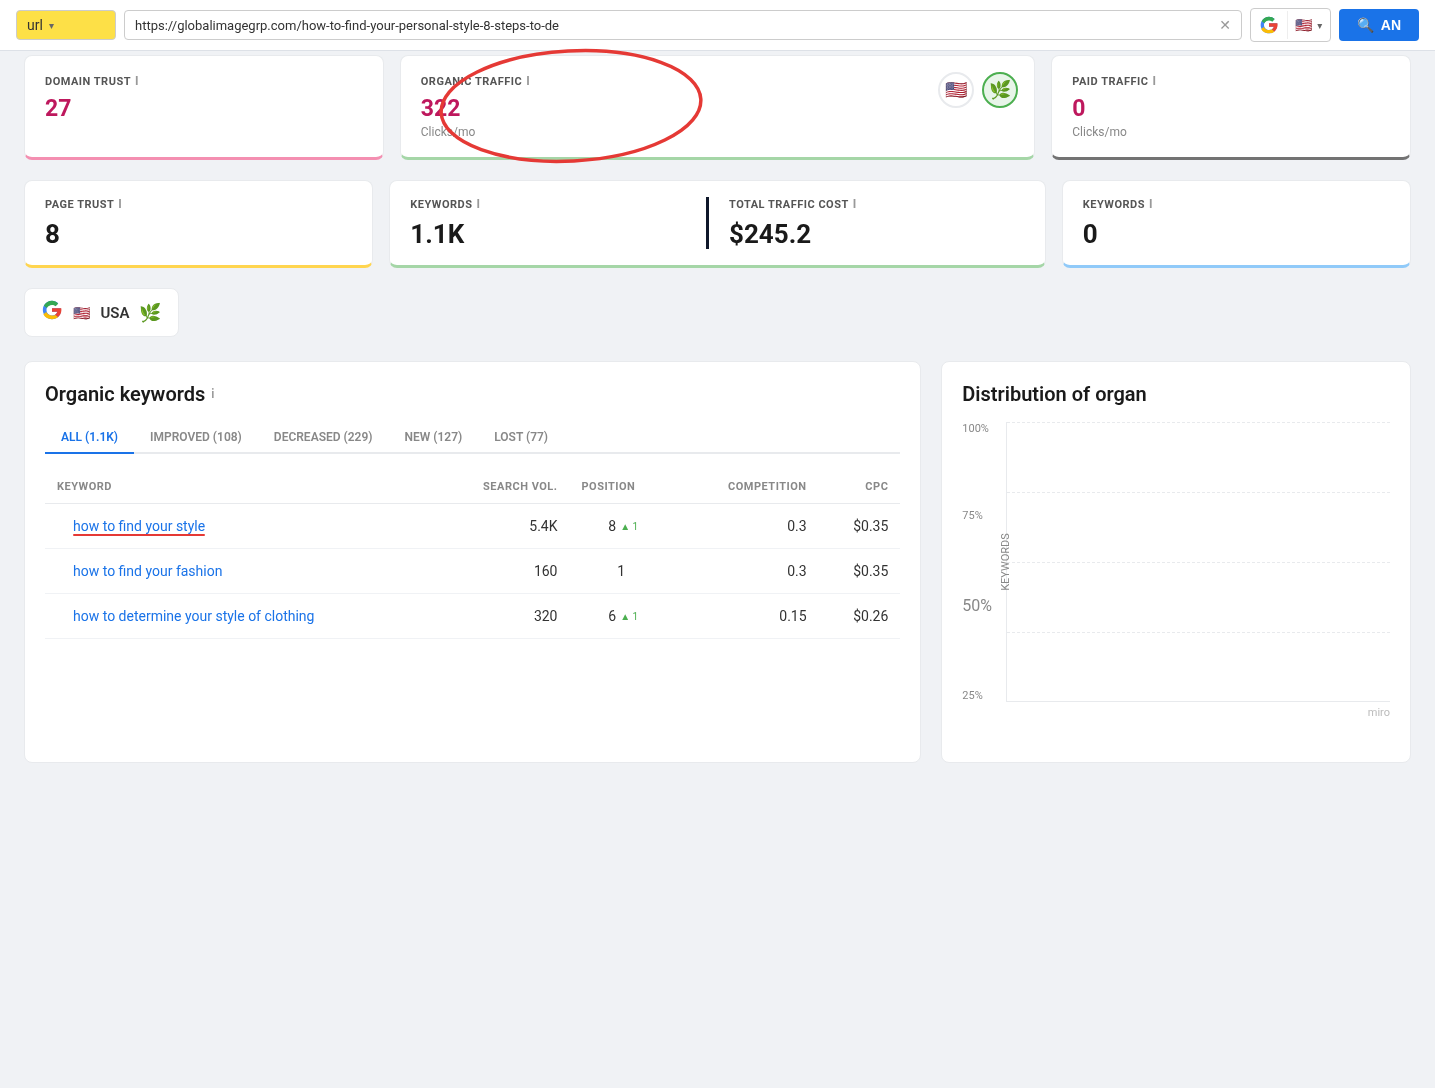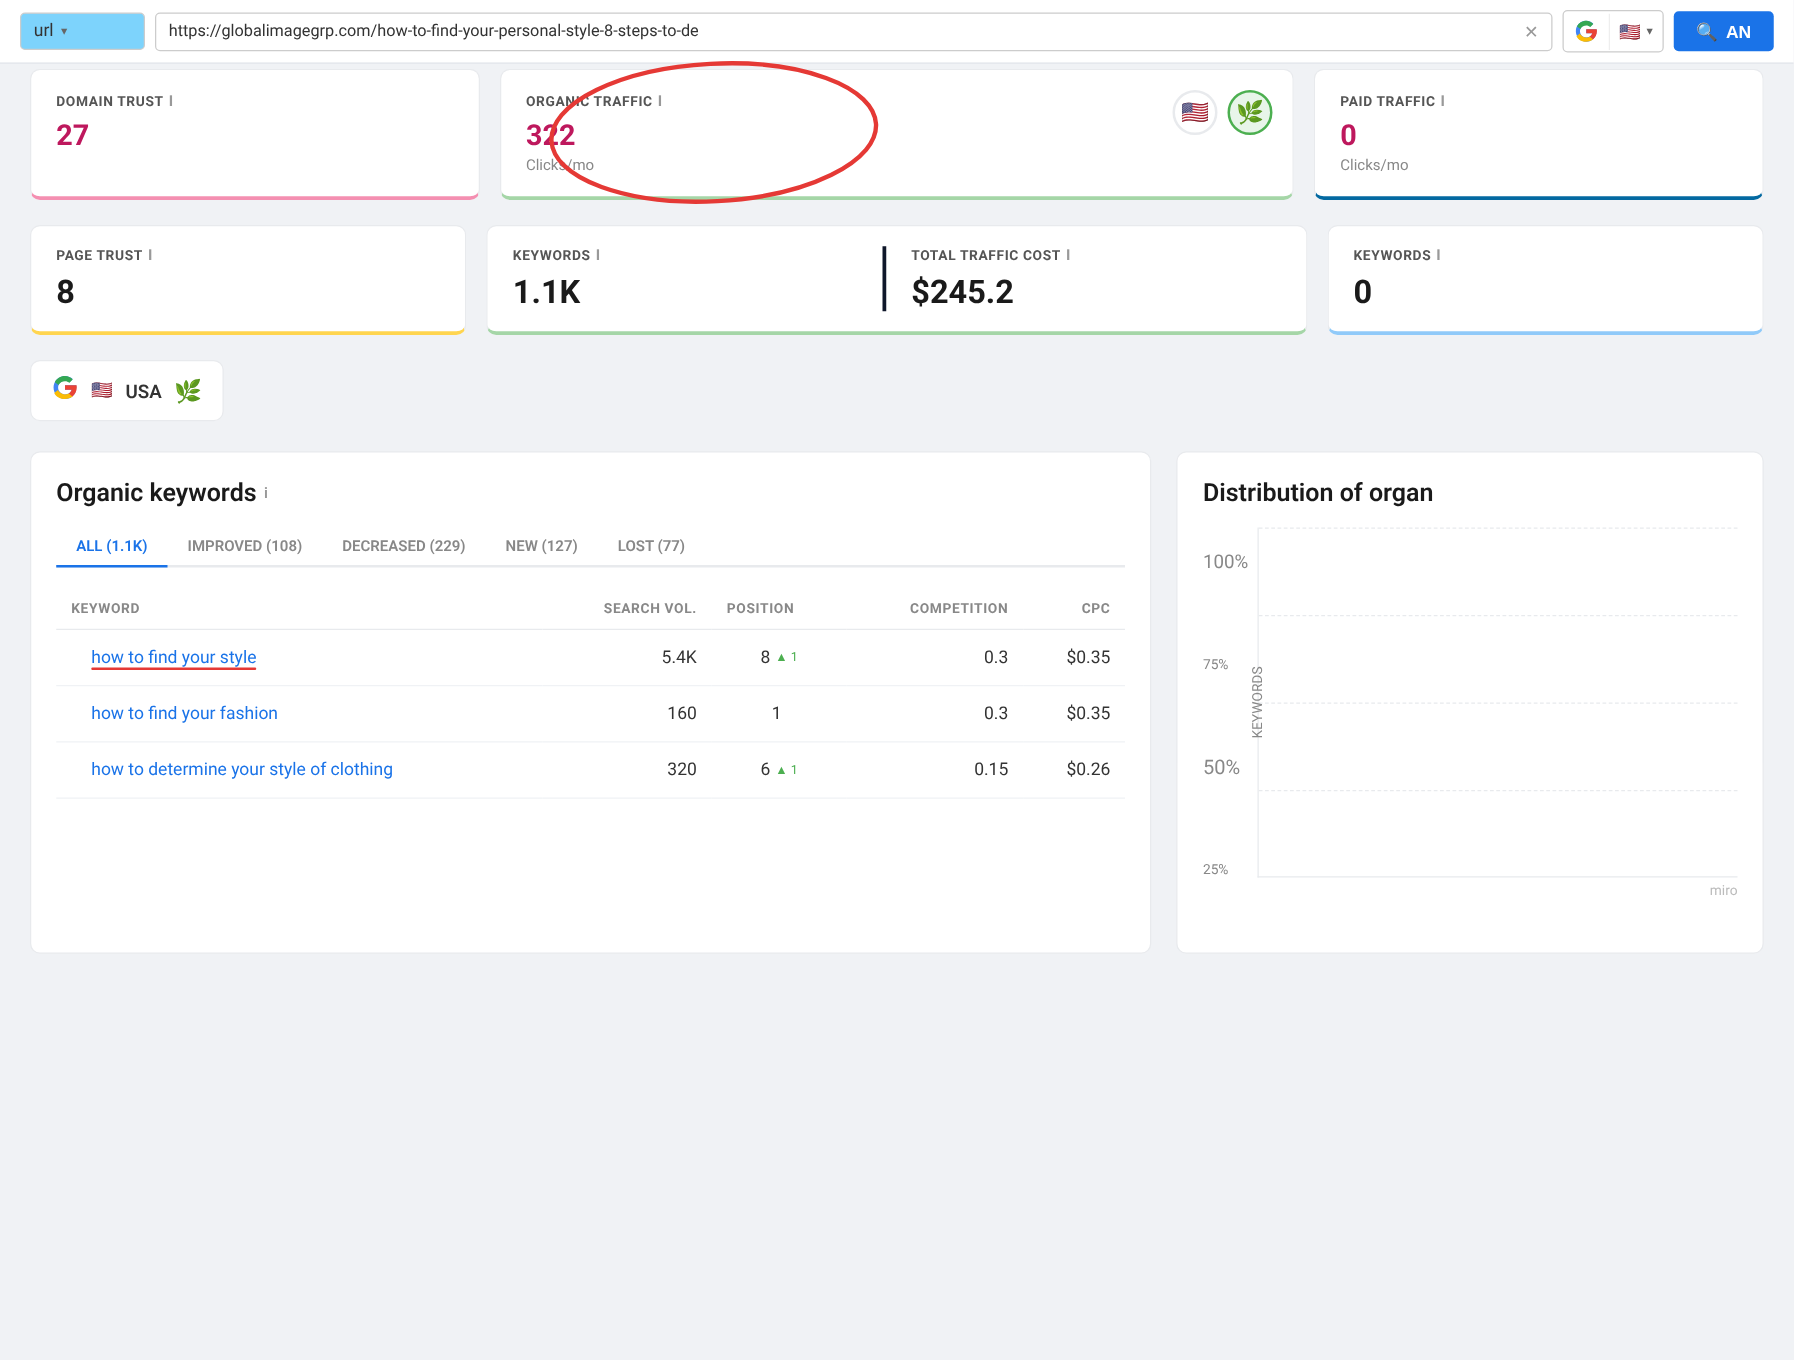--- a/index.html
+++ b/index.html
@@ -18,21 +18,21 @@
       display: flex;
       align-items: center;
       gap: 8px;
     }
     .url-type-select {
       display: flex;
       align-items: center;
       border: 1px solid #ccc;
       border-radius: 4px;
       padding: 6px 10px;
-      background: #7dd3fc;
+      background: #fde047;
       gap: 6px;
       min-width: 100px;
       cursor: pointer;
     }
     .url-input-box {
       flex: 1;
       display: flex;
       align-items: center;
       border: 1px solid #ccc;
       border-radius: 4px;
@@ -105,21 +105,21 @@
       background: #fff;
       border-radius: 8px;
       padding: 18px 20px;
       flex: 1;
       position: relative;
       border: 1px solid #e8eaed;
     }
 
     .metric-card.domain-trust { border-bottom: 3px solid #f48fb1; }
     .metric-card.organic-traffic { border-bottom: 3px solid #a5d6a7; }
-    .metric-card.paid-traffic { border-bottom: 3px solid #0369a1; }
+    .metric-card.paid-traffic { border-bottom: 3px solid #737373; }
 
     .metric-label {
       font-size: 11px;
       font-weight: 700;
       text-transform: uppercase;
       color: #555;
       letter-spacing: 0.5px;
       display: flex;
       align-items: center;
       gap: 4px;
@@ -536,21 +536,21 @@
       </table>
     </div>
 
     <div class="distribution-section">
       <div class="section-title">
         <span>Distribution of organ</span>
       </div>
       <div style="position:relative;height:320px;">
 
         <div style="position:absolute;left:0;top:0;height:280px;display:flex;flex-direction:column;justify-content:space-between;width:40px;">
-          <span style="font-size:15px;color:#888;margin-top:18px;">100%</span>
+          <span style="font-size:11px;color:#888;">100%</span>
           <span style="font-size:11px;color:#888;">75%</span>
           <span style="font-size:16px;color:#888;">50%</span>
           <span style="font-size:11px;color:#888;">25%</span>
         </div>
 
         <div style="position:absolute;left:44px;right:0;top:0;height:280px;border-left:1px solid #e8eaed;border-bottom:1px solid #e8eaed;">
 
           <div style="position:absolute;top:0;left:0;right:0;border-top:1px dashed #e8eaed;"></div>
           <div style="position:absolute;top:25%;left:0;right:0;border-top:1px dashed #e8eaed;"></div>
           <div style="position:absolute;top:50%;left:0;right:0;border-top:1px dashed #e8eaed;"></div>

